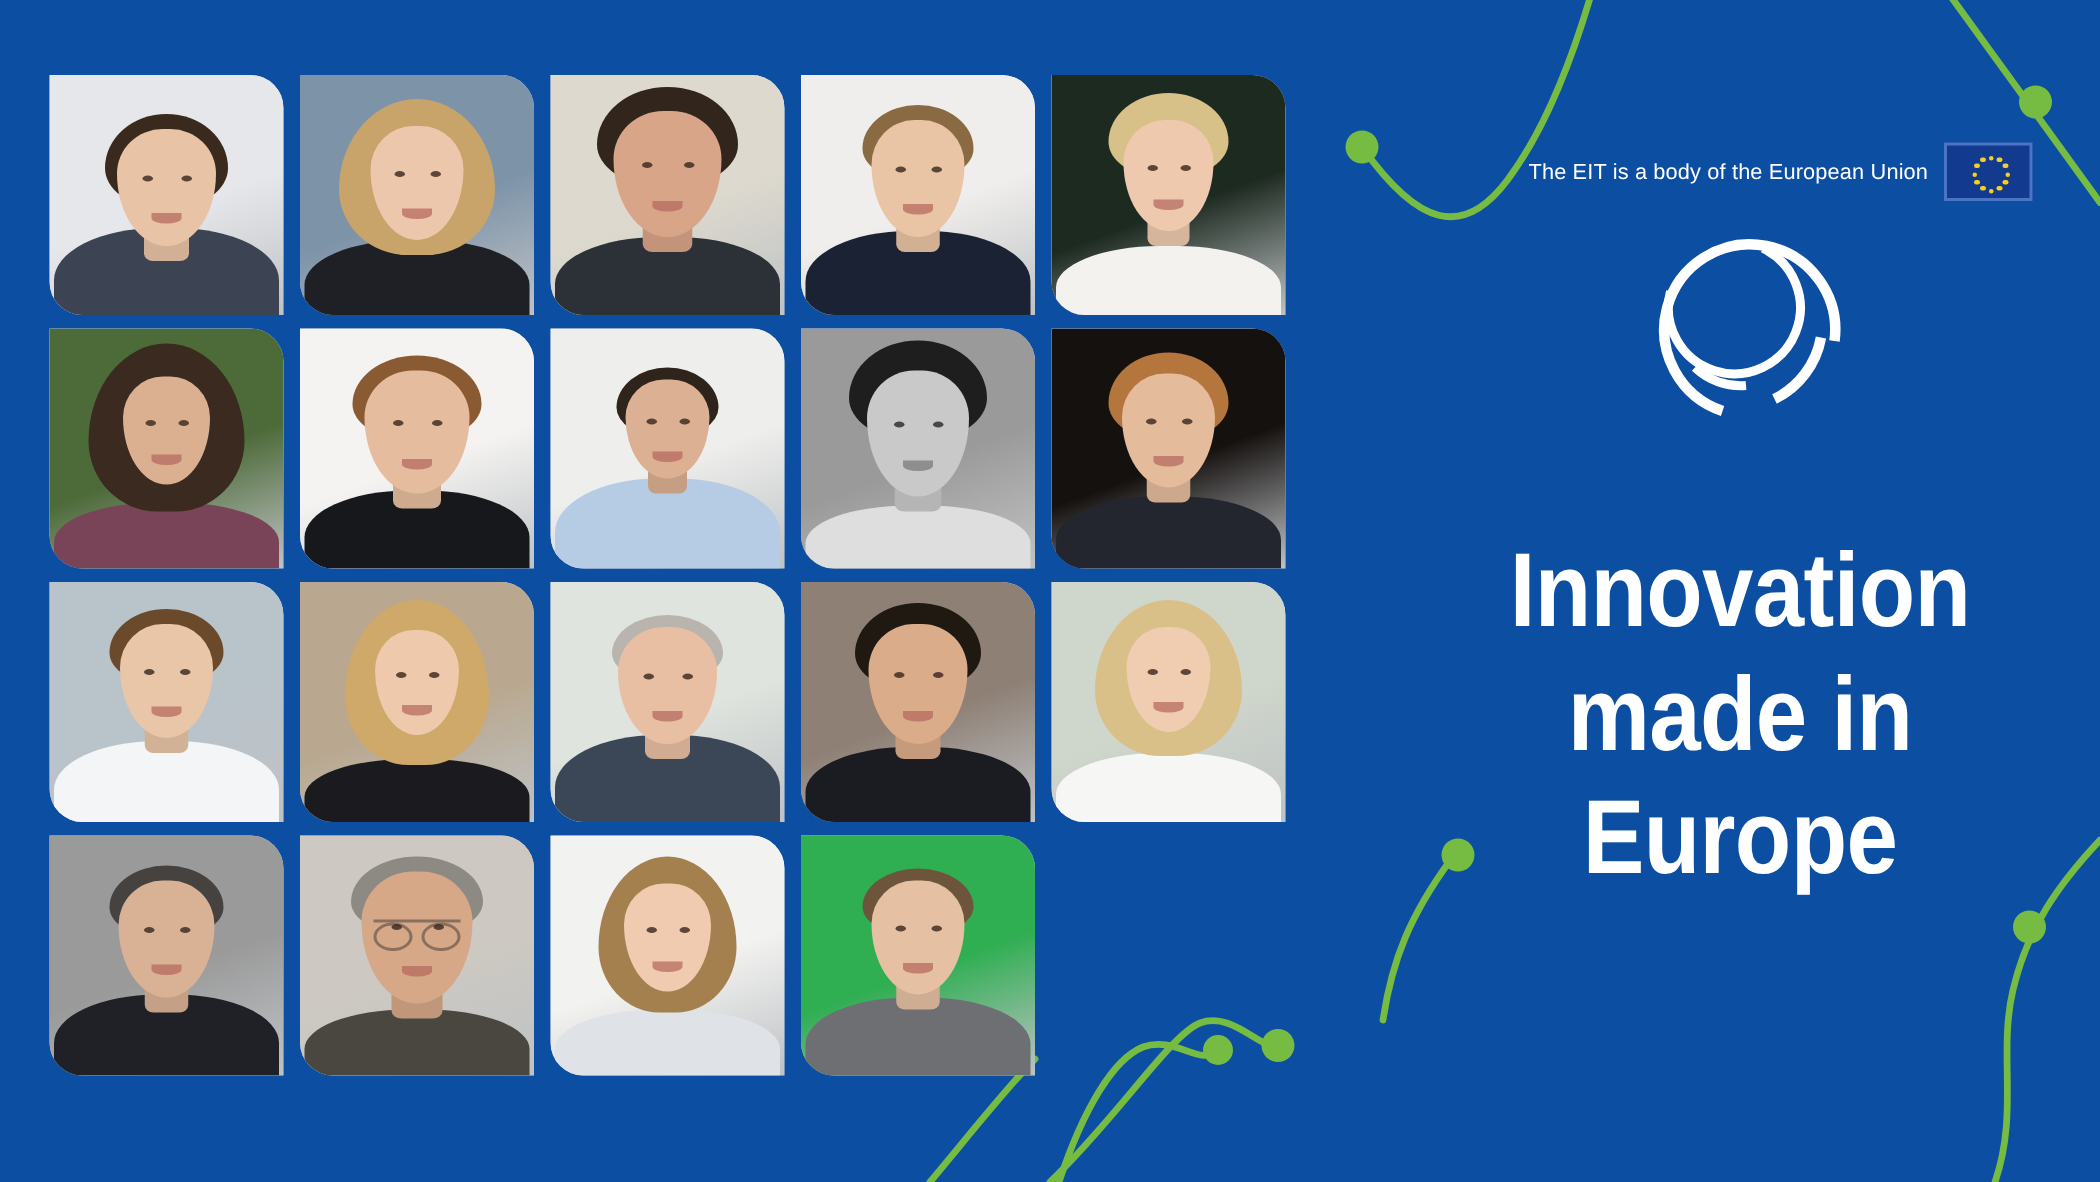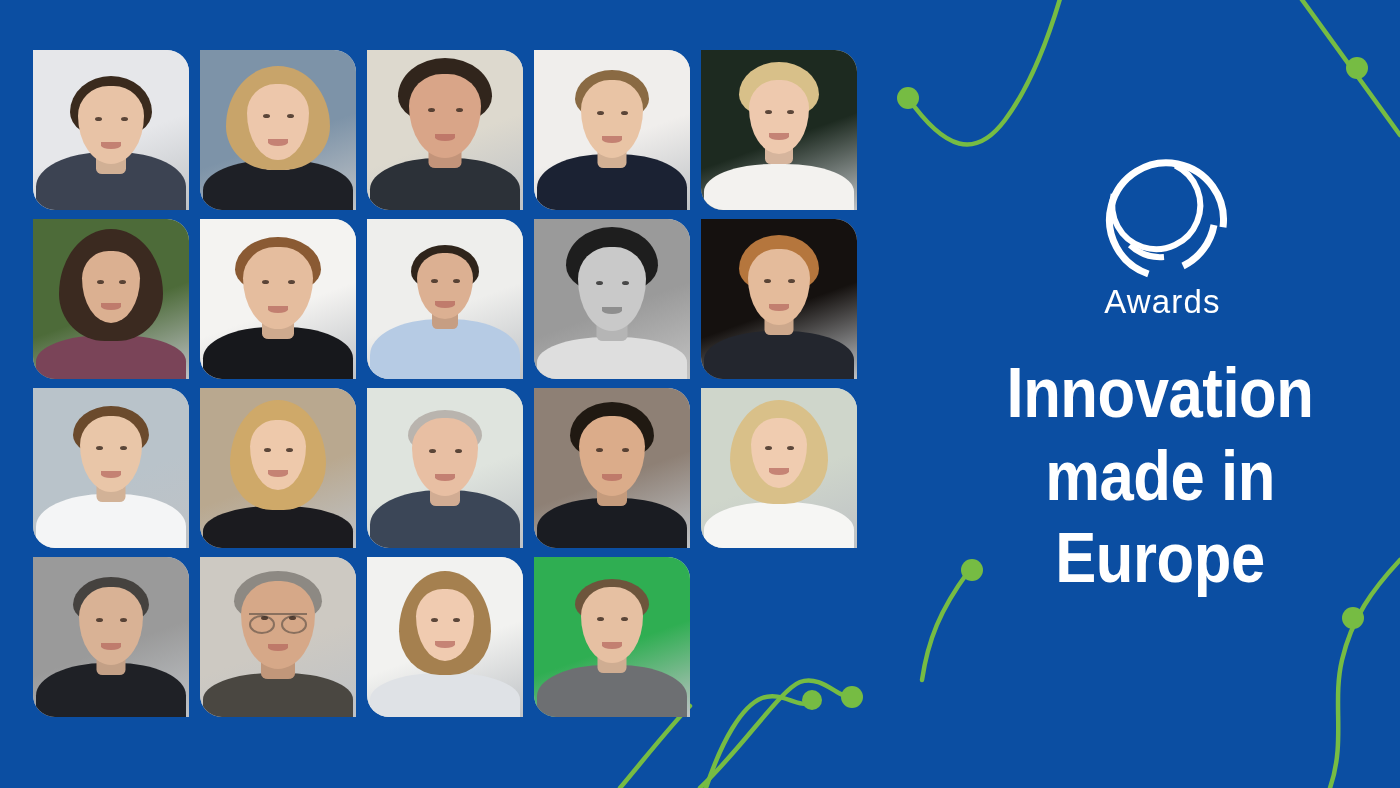--- a/index.html
+++ b/index.html
@@ -468,35 +468,51 @@
             <div class="ph-eye" style="top: 60px; left: 63px;"></div>
             <div class="ph-eye" style="top: 60px; left: 87px;"></div>
             <div class="ph-mouth" style="top: 85px;"></div>
           </div>
         </div>
       </div>
     </div>
 
   <div id="right-col">
 
+    <div id="eu-line">
+      <span id="eu-text">The EIT is a body of the European Union</span>
+      <span id="eu-flag">
+          <span class="star" style="left: 27.5px; top: 6.5px;"></span>
+          <span class="star" style="left: 33px; top: 7.97372px;"></span>
+          <span class="star" style="left: 37.0263px; top: 12px;"></span>
+          <span class="star" style="left: 38.5px; top: 17.5px;"></span>
+          <span class="star" style="left: 37.0263px; top: 23px;"></span>
+          <span class="star" style="left: 33px; top: 27.0263px;"></span>
+          <span class="star" style="left: 27.5px; top: 28.5px;"></span>
+          <span class="star" style="left: 22px; top: 27.0263px;"></span>
+          <span class="star" style="left: 17.9737px; top: 23px;"></span>
+          <span class="star" style="left: 16.5px; top: 17.5px;"></span>
+          <span class="star" style="left: 17.9737px; top: 12px;"></span>
+          <span class="star" style="left: 22px; top: 7.97372px;"></span>
+        </span>
+    </div>
 
     <div id="eit-logo">
       <svg viewBox="0 0 146 146" width="146" height="146">
         <g fill="none" stroke="#ffffff" stroke-linecap="butt">
 
           <path stroke-width="7" d="M 30 118 A 57 57 0 1 1 118 118" transform="rotate(-32 73 73)"></path>
           <path stroke-width="7" d="M 95 126 A 57 57 0 0 0 126 85"></path>
 
           <path stroke-width="6" d="M 40 110 A 44 44 0 1 1 108 110" transform="rotate(155 73 73)"></path>
           <path stroke-width="6" d="M 42 105 A 44 44 0 0 0 76 117"></path>
         </g>
       </svg>
     </div>
 
-    <div id="awards-word">Awards</div>
 
     <div id="headline">
       <span class="hl-line">Innovation</span>
       <span class="hl-line">made in</span>
       <span class="hl-line">Europe</span>
     </div>
 
   </div>
 </div>
 

